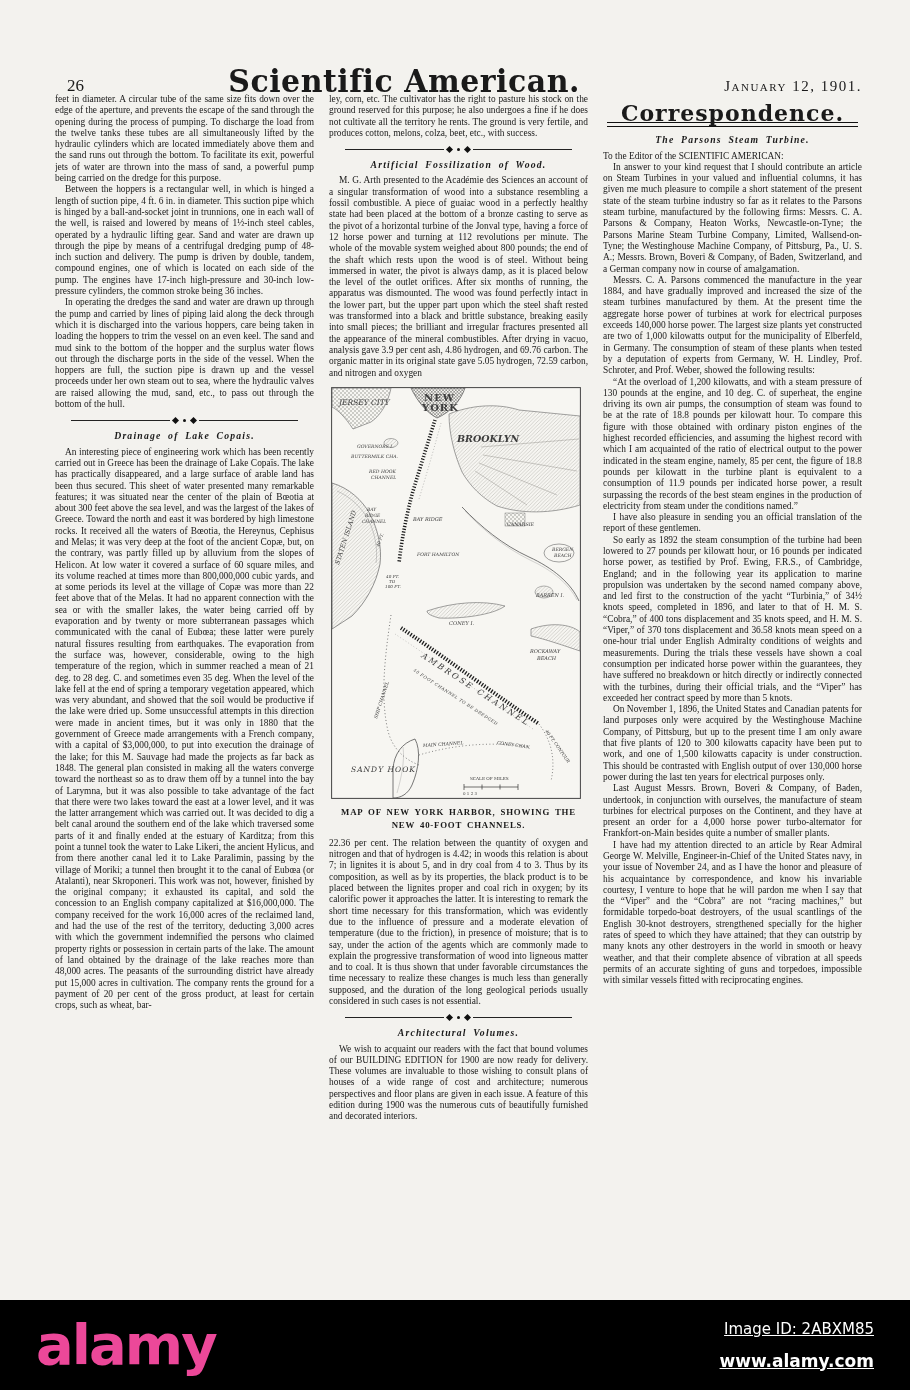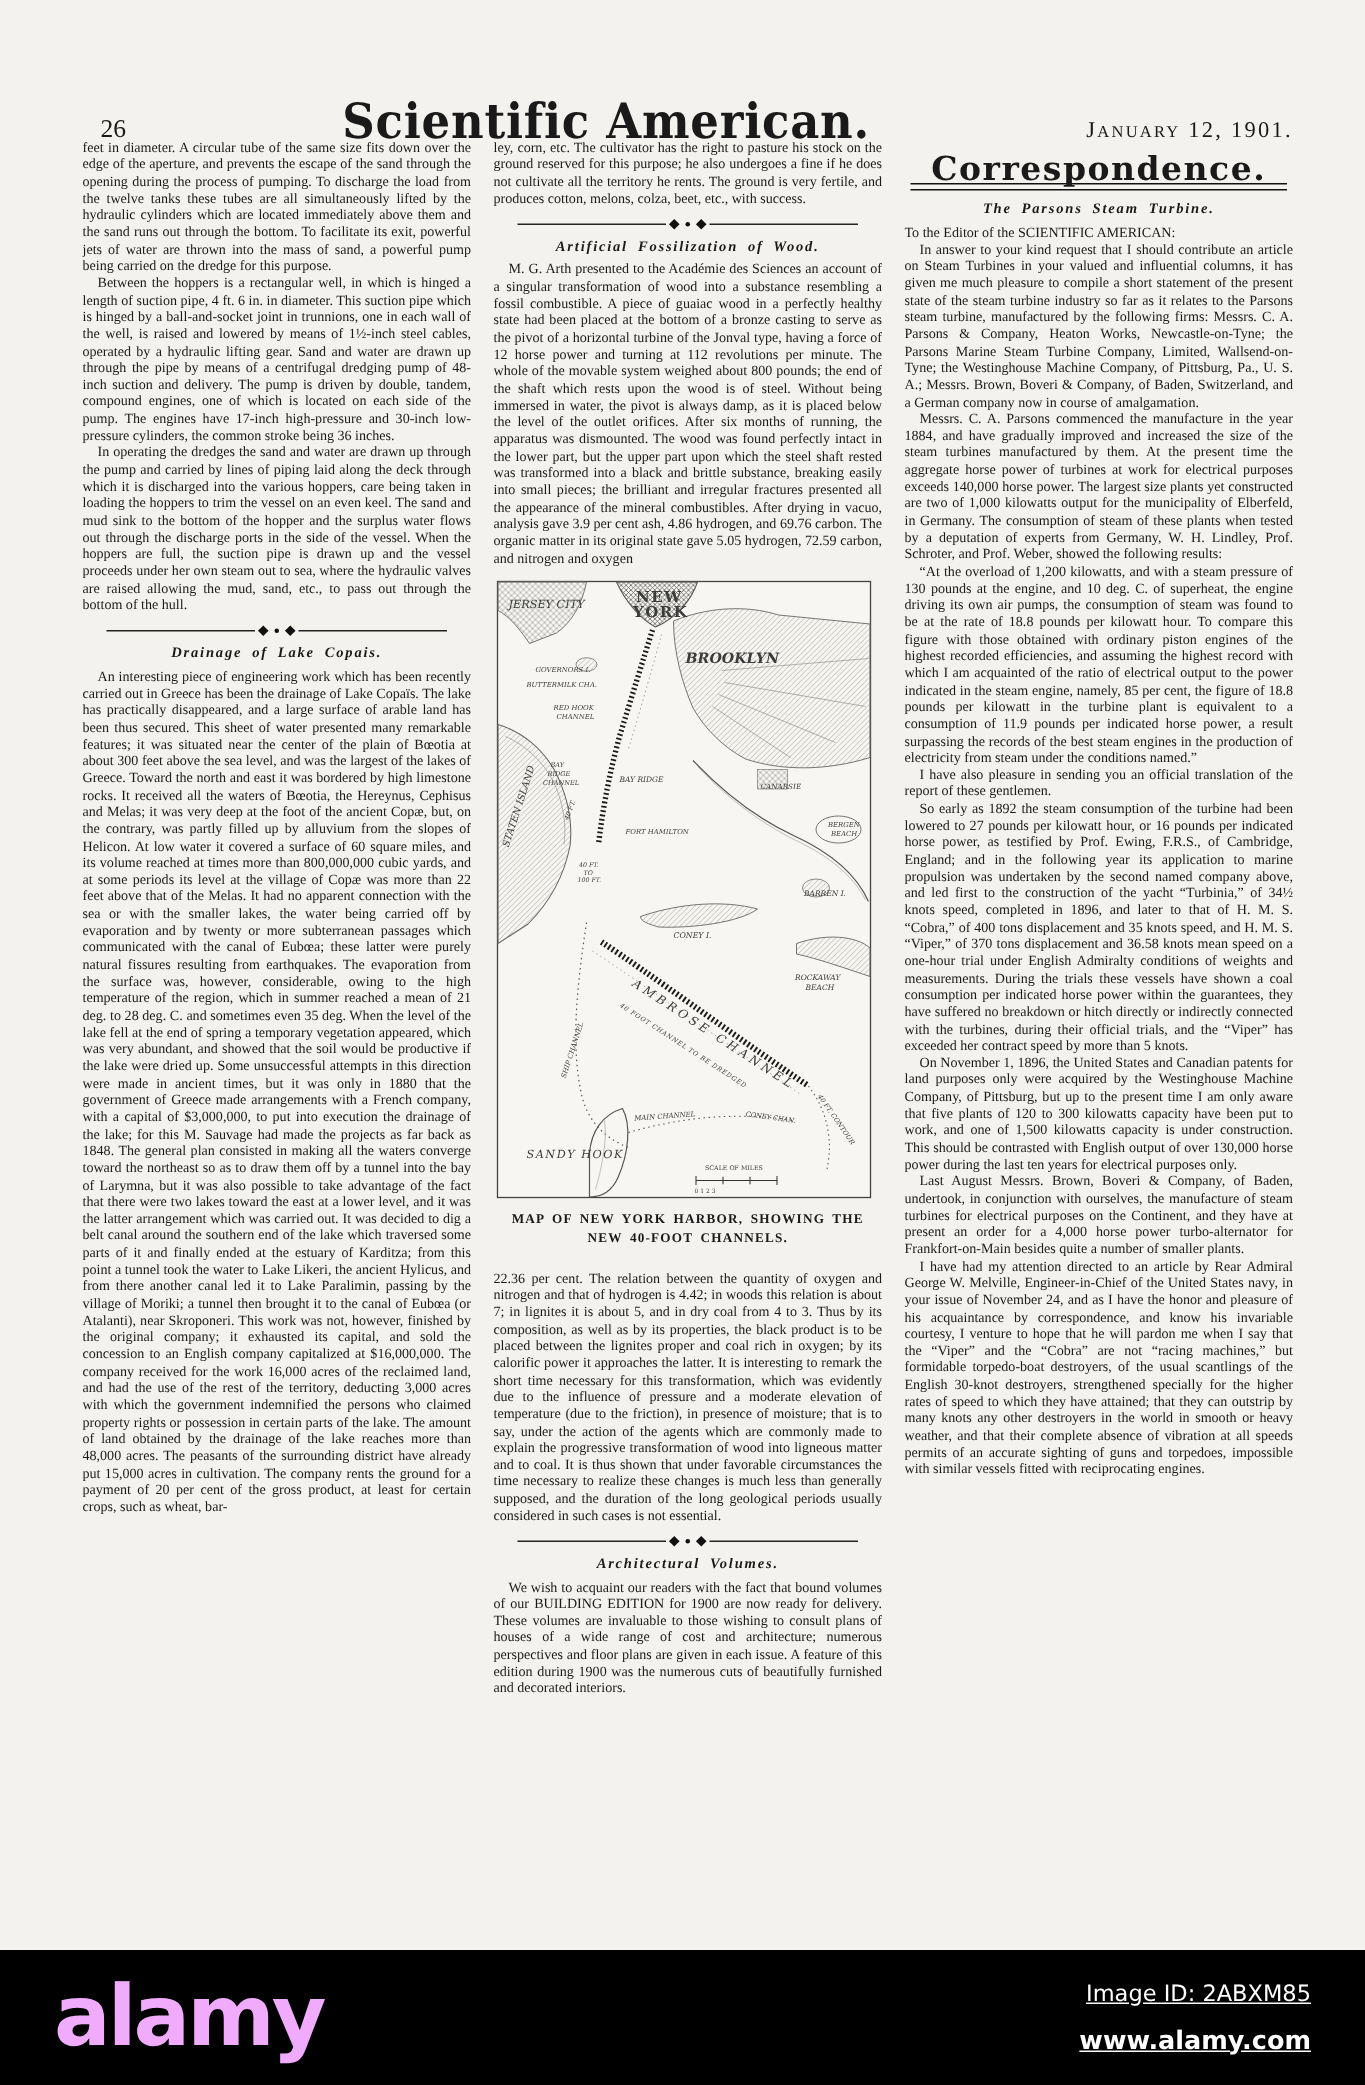--- a/index.html
+++ b/index.html
@@ -43,32 +43,32 @@
   .dbl-rule { height:3px; border-top:1.3px solid #111; border-bottom:1.3px solid #111; margin:1px 4px 7px; }
   
   .ornament { display:flex; align-items:center; margin:7px 16px 6px; height:7px; }
   .ornament .line { flex:1; border-top:1px solid #222; }
   .ornament .diamond { width:5px; height:5px; background:#111; transform:rotate(45deg); margin:0 3px; }
   .ornament .dot { width:3px; height:3px; background:#111; border-radius:50%; margin:0 2px; }
   
   .map-fig { margin:8px auto 2px; width:214px; }
   .map-fig svg { display:block; background:#f7f6f2; }
   .map-caption {
-    margin:7px auto 16px; max-width:235px; text-align:center;
+    margin:7px auto 6px; max-width:235px; text-align:center;
     font-size:8.8px; font-weight:bold; letter-spacing:0.8px; word-spacing:2px; line-height:13px;
   }
   .mlab { font-family:"DejaVu Serif",serif; fill:#3c3c3c; }
   
   .footer-bar {
     position:absolute; left:0; bottom:0; width:910px; height:90px; background:#000;
     display:flex; justify-content:space-between; align-items:center;
     padding:0 36px; box-sizing:border-box;
     font-family:"DejaVu Sans","Liberation Sans",sans-serif;
   }
-  .brand { color:#f0abfc; font-size:56px; font-weight:bold; letter-spacing:-2px; line-height:1; }
+  .brand { color:#ec4899; font-size:56px; font-weight:bold; letter-spacing:-2px; line-height:1; }
   .foot-right { text-align:right; color:#fff;text-decoration:underline; }
   .image-id { font-size:15px; margin-bottom:7px; }
   .site-url { font-size:17px; font-weight:bold;margin-top:13px; }
 </style>
 </head>
 <body>
 
 <div class="page">
 
   <div class="header">

